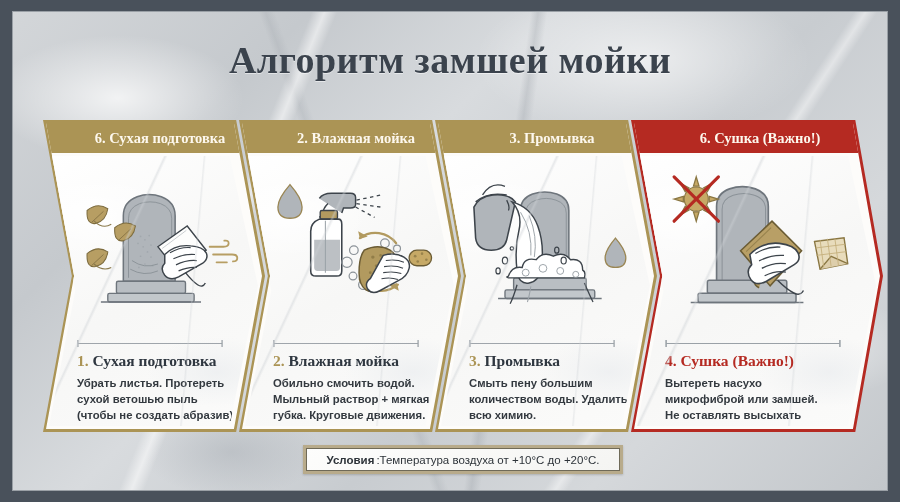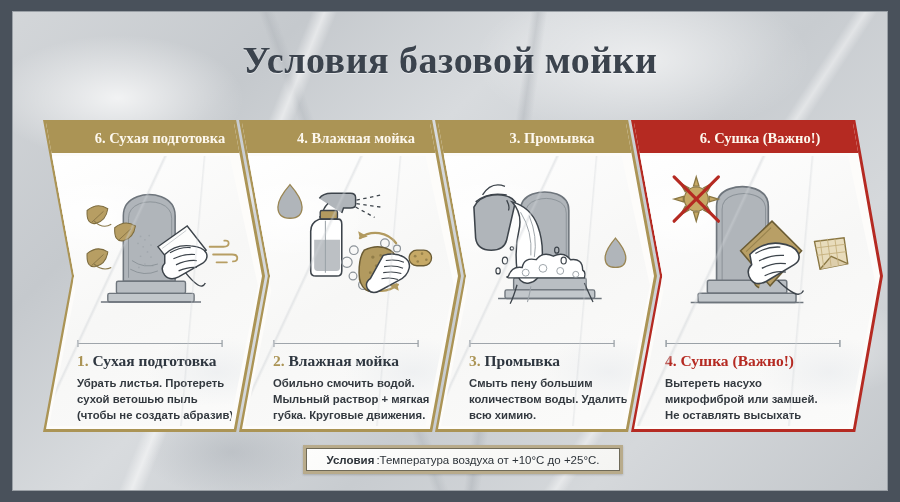--- a/index.html
+++ b/index.html
@@ -176,21 +176,21 @@
     white-space: nowrap;
   }
   .footer-inner b { margin-right: 2px; }
 </style>
 </head>
 <body>
 
 <div class="poster">
   <div class="marble">
 
-    <div class="title">Условия базовой мойки</div>
+    <div class="title">Алгоритм замшей мойки</div>
 
     <div class="steps">
 
       <div class="step s1">
         <div class="step-inner">
           <div class="step-head">6. Сухая подготовка</div>
           <div class="card">
 
             <div class="illus">
               <svg viewBox="0 0 190 165">
@@ -260,21 +260,21 @@
               </div>
               <div class="cap-body">Убрать листья. Протереть сухой ветошью пыль (чтобы не создать абразив).</div>
             </div>
 
           </div>
         </div>
       </div>
 
       <div class="step s2">
         <div class="step-inner">
-          <div class="step-head">4. Влажная мойка</div>
+          <div class="step-head">2. Влажная мойка</div>
           <div class="card">
 
             <div class="illus">
               <svg viewBox="0 0 190 165">
                 <g>
                   <path d="M22 16 q14 16 14 26 q0 13-14 13 q-14 0-14-13 q0-10 14-26 z" fill="#b0b5ba" stroke="#9a8653" stroke-width="1.5"></path>
                 </g>
                 <g>
                   <path d="M56 32 q4-6 14-6 h22 q6 0 6 5 v8 q0 4-6 4 h-8 l-2 6" fill="#b0b5ba" stroke="#3d444b" stroke-width="1.7"></path>
                   <path d="M66 38 q-6 6-6 12 l-4 4" fill="none" stroke="#3d444b" stroke-width="1.7"></path>
@@ -496,18 +496,18 @@
           </div>
         </div>
       </div>
 
     </div>
 
     <div class="footer">
       <div class="footer-inner">
         <b>Условия</b>
           <span>:</span>
-          <span> Температура воздуха от +10°C до +25°C.</span>
+          <span> Температура воздуха от +10°C до +20°C.</span>
       </div>
     </div>
 
   </div>
 </div>
 
 </body></html>

